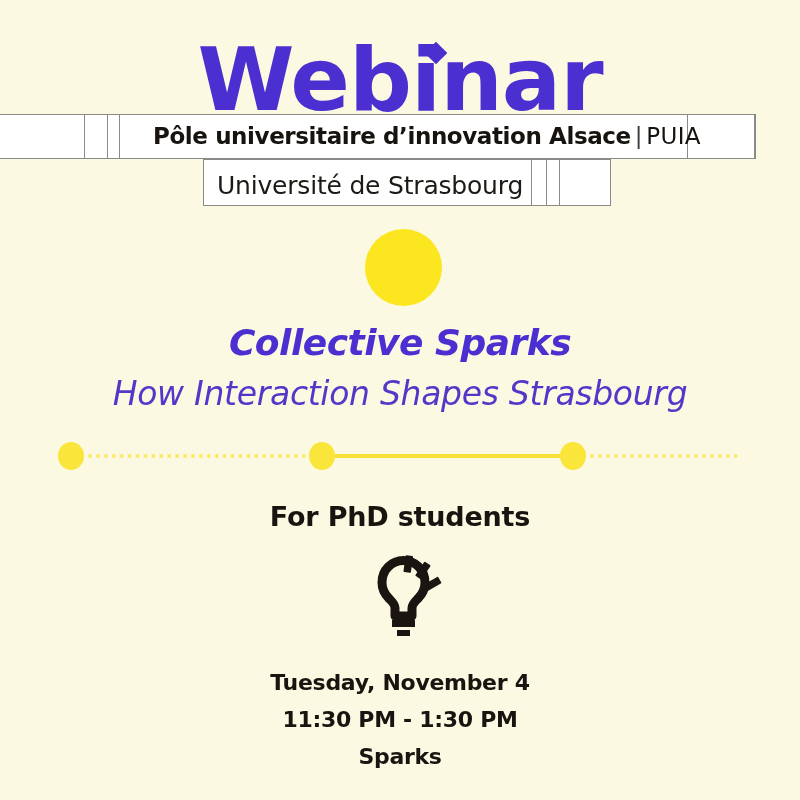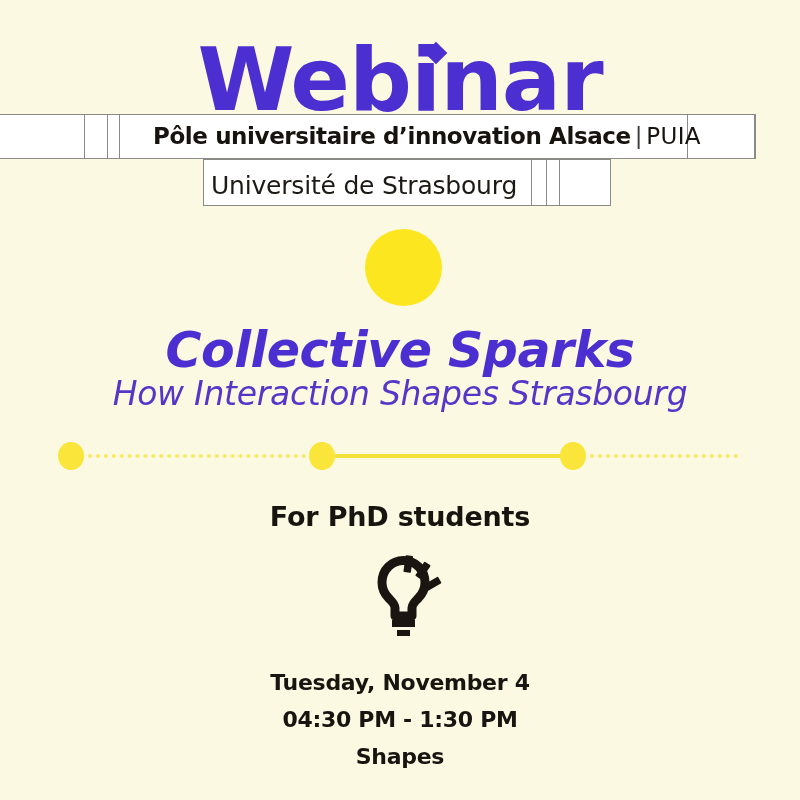--- a/index.html
+++ b/index.html
@@ -96,21 +96,21 @@
   .logo-line1 .sep {
     font-weight: normal;
     color: #3b3b3b;
     padding: 0 4px;
   }
   .logo-line1 .puia {
     font-weight: normal;
     letter-spacing: 0.4px;
   }
   .logo-line2 {
-    left: 211px;
+    left: 217px;
     top: 57px;
     font-size: 25px;
     font-weight: normal;
     color: #1d1a16;
     letter-spacing: -0.2px;
   }
 
   
   .yellow-circle {
     position: absolute;
@@ -125,21 +125,21 @@
   
   .talk-title {
     position: absolute;
     top: 322px;
     left: 0;
     width: 800px;
     text-align: center;
     font-family: "DejaVu Sans", sans-serif;
     font-weight: bold;
     font-style: italic;
-    font-size: 49px;
+    font-size: 36px;
     letter-spacing: -0.5px;
     color: #4B2FD0;
   }
   .talk-subtitle {
     position: absolute;
     top: 374px;
     left: 0;
     width: 800px;
     text-align: center;
     font-family: "DejaVu Sans", sans-serif;
@@ -290,17 +290,17 @@
 
       <path d="M28 62 L28 54 C28 50 25 47.5 22 44.5 C17.5 40 15 34.5 15 28.5 C15 15.8 24.8 6.5 36.5 6.5 C48.2 6.5 58 15.8 58 28.5 C58 34.5 55.5 40 51 44.5 C48 47.5 45 50 45 54 L45 62 Z" fill="none" stroke="#1A1510" stroke-width="9" stroke-linejoin="round"></path>
 
       <rect x="25" y="66" width="23" height="7" fill="#1A1510"></rect>
       <rect x="30" y="76" width="13" height="6.5" fill="#1A1510"></rect>
     </svg>
   </div>
 
   <div class="details">
     <div>Tuesday, November 4</div>
-    <div>04:30 PM - 1:30 PM</div>
-    <div>Shapes</div>
+    <div>11:30 PM - 1:30 PM</div>
+    <div>Sparks</div>
   </div>
 
 </div>
 
 </body></html>

